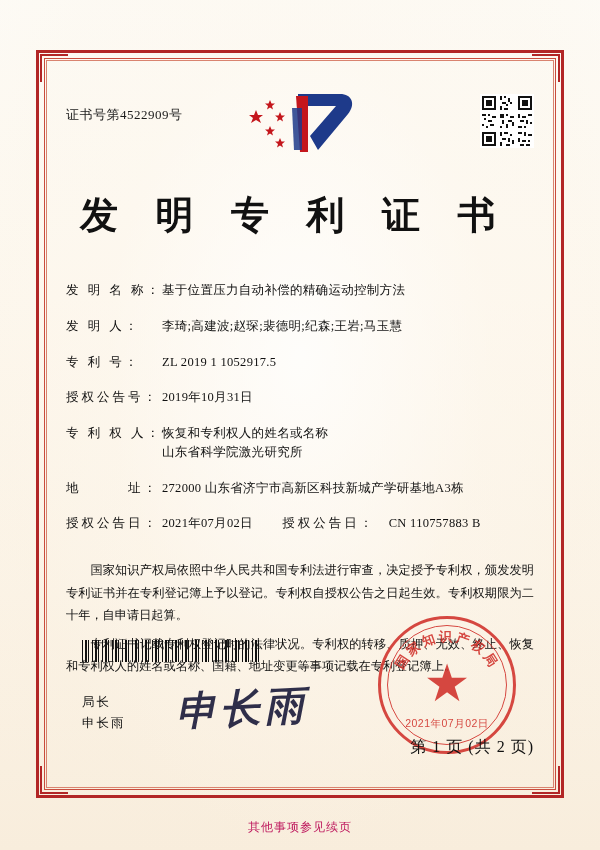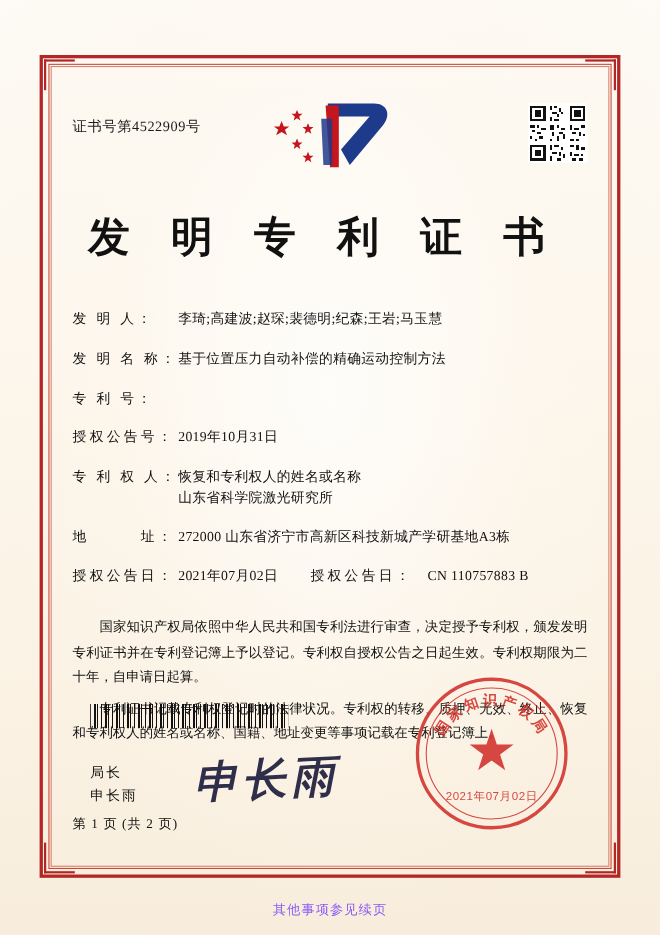--- a/index.html
+++ b/index.html
@@ -260,34 +260,34 @@
     color: #cf2a24;
     font-family: "Liberation Sans", sans-serif;
     letter-spacing: 0.5px;
   }
 
   .page-no {
     position: absolute;
     bottom: 22px;
     left: 0;
     right: 0;
-    text-align: left;
-    font-size: 12px;
+    text-align: right;
+    font-size: 16px;
     color: #111;
     letter-spacing: 1px;
   }
 
   .footnote {
     position: absolute;
     left: 0;
     right: 0;
     bottom: 14px;
     text-align: center;
     font-size: 12px;
-    color: #8b5cf6;
+    color: #be185d;
     z-index: 2;
     letter-spacing: 1px;
   }
 </style>
 </head>
 <body>
 
 <div class="watermarks">
   <div class="wm" style="left:-10px;  top:8px;">CNIPA</div>
   <div class="wm" style="left:180px;  top:-16px;">CNIPA</div>
@@ -399,31 +399,32 @@
             <rect x="23" y="25" width="2" height="1"></rect>
         </g>
       </svg>
     </div>
 
     <div class="title">发 明 专 利 证 书</div>
 
     <div class="fields">
 
       <div class="row">
+        <div class="label">发 明 名 称：</div>
+        <div class="value">基于位置压力自动补偿的精确运动控制方法</div>
+      </div>
+
+      <div class="row">
         <div class="label">发 明 人：</div>
         <div class="value">李琦;高建波;赵琛;裴德明;纪森;王岩;马玉慧</div>
       </div>
 
       <div class="row">
-        <div class="label">发 明 名 称：</div>
-        <div class="value">基于位置压力自动补偿的精确运动控制方法</div>
-      </div>
-
-      <div class="row">
         <div class="label">专 利 号：</div>
+        <div class="value">ZL 2019 1 1052917.5</div>
       </div>
 
       <div class="row">
         <div class="label">授权公告号：</div>
         <div class="value">2019年10月31日</div>
       </div>
 
       <div class="row">
         <div class="label">专 利 权 人：</div>
         <div class="value">

